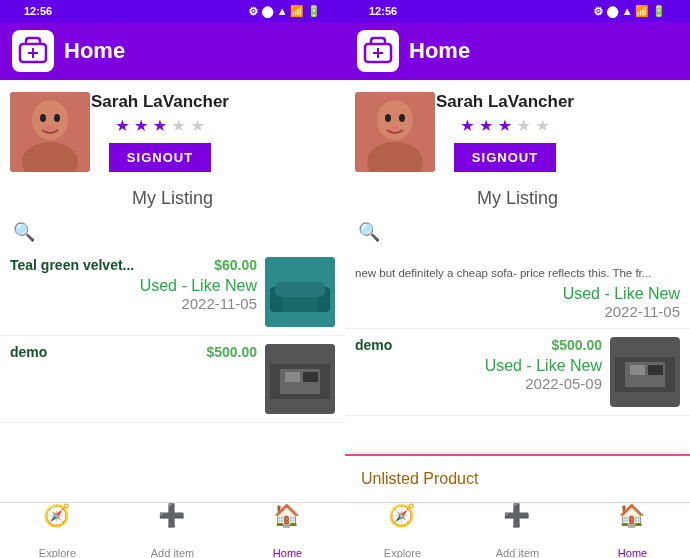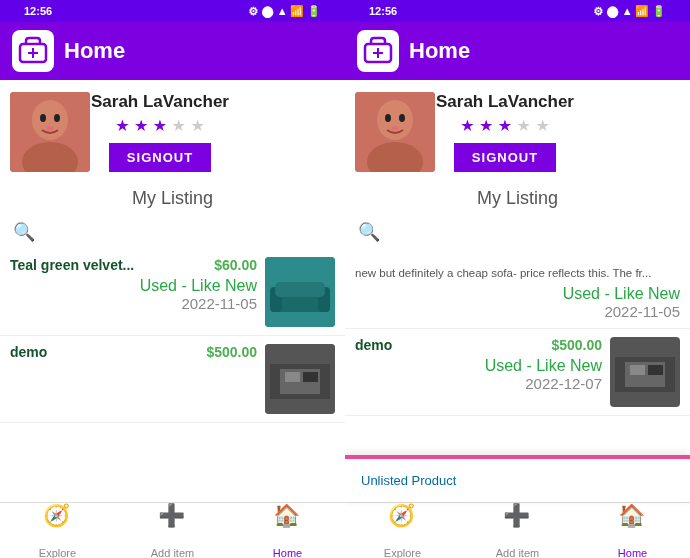--- a/index.html
+++ b/index.html
@@ -233,24 +233,24 @@
     }
 
     
     
     .unlisted-bar {
       position: absolute;
       bottom: 56px;
       left: 0;
       right: 0;
       background: white;
-      border-top: 4px solid #ec4899;
+      border-top: 2px solid #ec4899;
       padding: 14px 16px;
-      font-size: 13px;
-      color: #0369a1;
+      font-size: 16px;
+      color: #a16207;
       z-index: 10;
       box-shadow: 0 -2px 8px rgba(0,0,0,0.1);
     }
 
     
     .avatar-face {
       width: 100%;
       height: 100%;
       background: #c97060;
     }
@@ -445,21 +445,21 @@
       </div>
     </div>
 
     <div class="listing-item">
       <div class="listing-content">
         <div class="listing-header">
           <span class="listing-name">demo</span>
           <span class="listing-price">$500.00</span>
         </div>
         <div class="listing-condition">Used - Like New</div>
-        <div class="listing-date">2022-12-07</div>
+        <div class="listing-date">2022-05-09</div>
       </div>
       <div class="listing-thumb">
         <svg width="70" height="70" viewBox="0 0 70 70">
           <rect width="70" height="70" fill="#555"></rect>
           <rect x="5" y="20" width="60" height="35" fill="#444"></rect>
           <rect x="15" y="25" width="40" height="25" fill="#666"></rect>
           <rect x="20" y="28" width="15" height="10" fill="#888"></rect>
           <rect x="38" y="28" width="15" height="10" fill="#333"></rect>
         </svg>
       </div>

